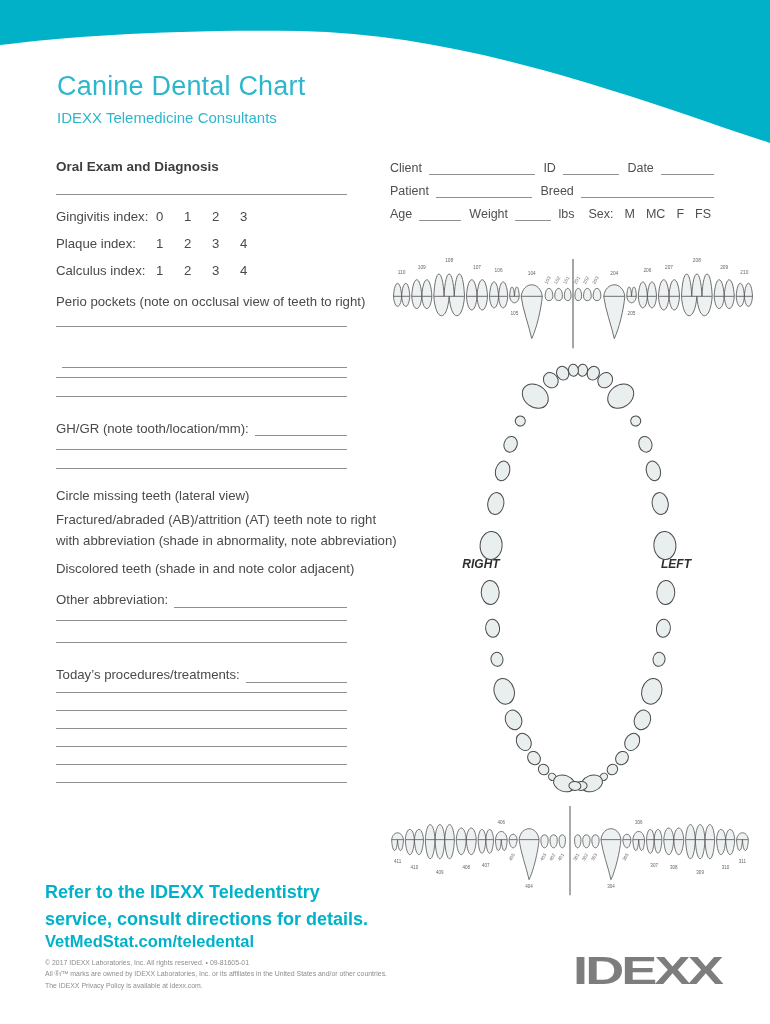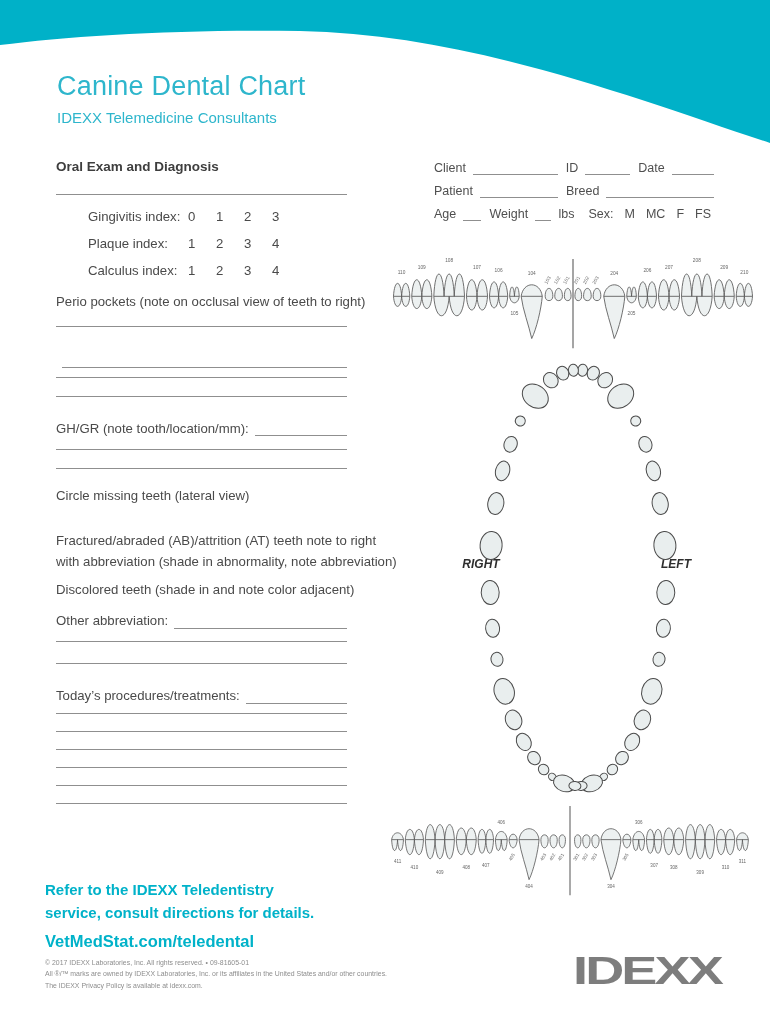--- a/index.html
+++ b/index.html
@@ -10,38 +10,38 @@
   .title-block h1{margin:0;font-size:27px;font-weight:400;color:#2eb6cc;letter-spacing:0.2px;}
   .title-block h2{margin:7px 0 0;font-size:15px;font-weight:400;color:#2eb6cc;}
 
   
   .left{position:absolute;left:56px;top:153px;width:291px;font-size:13.2px;line-height:1.2;}
   .left h3{margin:0;padding-top:6px;font-size:13.5px;font-weight:bold;color:#3e3e3e;}
   .lbl-line{display:flex;align-items:flex-end;}
   .lbl-line .txt{white-space:nowrap;}
   .fill{flex:1;border-bottom:1px solid #8f8f8f;height:13px;margin-left:6px;min-width:20px;}
   .full-line{border-bottom:1px solid #8f8f8f;height:0;}
-  .idx-row{display:flex;margin-left:32px;}
+  .idx-row{display:flex;}
   .idx-label{width:100px;}
   .idx-v{width:28px;}
   .nowrap{white-space:nowrap;text-align:center;}
   .wide{width:345px;}
 
   
   .info{position:absolute;left:390px;top:161px;width:332px;font-size:12.5px;color:#4f4f4f;}
-  .irow{display:flex;align-items:flex-end;margin-bottom:9px;margin-left:44px;}
+  .irow{display:flex;align-items:flex-end;margin-bottom:9px;}
   .irow .lab{white-space:nowrap;}
   .irow .fl{border-bottom:1px solid #8f8f8f;height:12px;margin:0 8px 0 7px;}
   .sexgrp{display:flex;margin-left:14px;}
   .sexgrp span{margin-right:11px;}
 
   .teeth-svg{position:absolute;display:block;}
 
   
-  .teal-msg{position:absolute;left:45px;top:879px;font-size:15px;line-height:1.5;
+  .teal-msg{position:absolute;left:45px;top:879px;font-size:18px;line-height:1.5;
             color:#00b2c9;font-weight:bold;width:330px;}
   .teal-link{position:absolute;left:45px;top:932px;font-size:16.5px;color:#00b2c9;font-weight:bold;}
   .fineprint{position:absolute;left:45px;top:957px;font-size:6.9px;line-height:1.63;color:#8d8d8d;width:440px;}
   .logo{position:absolute;left:573px;top:951px;}
 </style>
 </head>
 <body>
 
 <div class="page">
 
@@ -93,21 +93,21 @@
 
     <div class="lbl-line" style="margin-top:24px">
       <span class="txt">GH/GR (note tooth/location/mm):</span>
       <span class="fill"></span>
     </div>
     <div class="full-line" style="margin-top:13px"></div>
     <div class="full-line" style="margin-top:18px"></div>
 
     <div style="margin-top:19px">Circle missing teeth (lateral view)</div>
 
-    <div class="wide" style="margin-top:27px;line-height:1.58">Fractured/abraded (AB)/attrition (AT) teeth note to right with abbreviation (shade in abnormality, note abbreviation)</div>
+    <div class="wide" style="margin-top:6px;line-height:1.58">Fractured/abraded (AB)/attrition (AT) teeth note to right with abbreviation (shade in abnormality, note abbreviation)</div>
 
     <div class="nowrap" style="margin-top:9px">Discolored teeth (shade in and note color adjacent)</div>
 
     <div class="lbl-line" style="margin-top:15px">
       <span class="txt">Other abbreviation:</span>
       <span class="fill"></span>
     </div>
     <div class="full-line" style="margin-top:12px"></div>
     <div class="full-line" style="margin-top:21px"></div>
 

